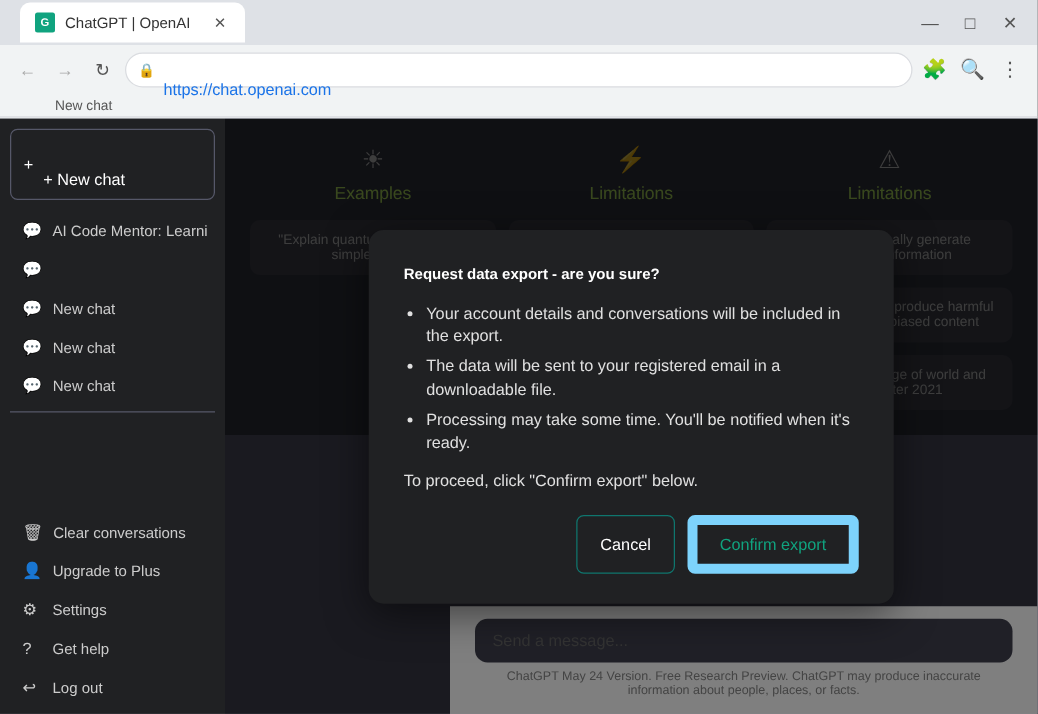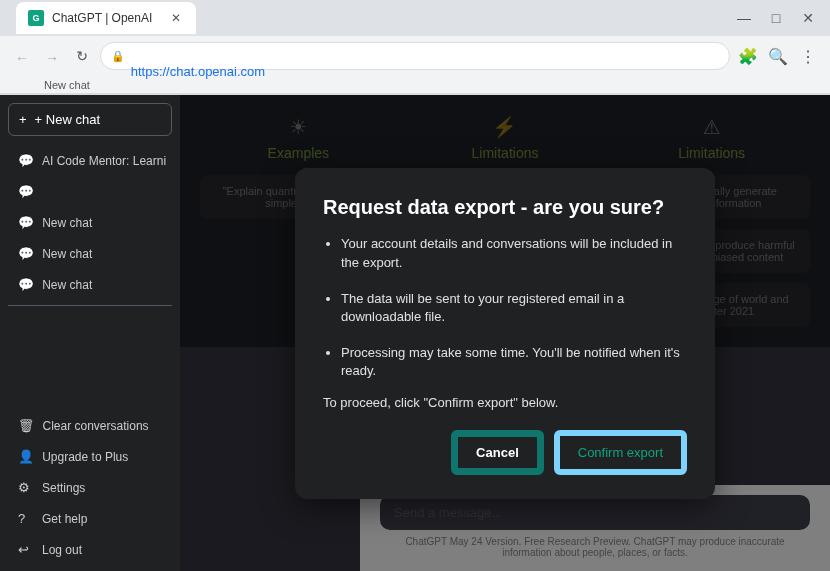--- a/index.html
+++ b/index.html
@@ -253,33 +253,33 @@
     .modal {
       background: #202123;
       border-radius: 12px;
       padding: 28px 28px 24px 28px;
       width: 420px;
       box-shadow: 0 8px 32px rgba(0,0,0,0.5);
       color: #fff;
     }
 
     .modal-title {
-      font-size: 20px;
+      font-size: 12px;
       font-weight: 600;
       margin-bottom: 16px;
       color: #fff;
     }
 
     .modal-body ul {
       list-style: disc;
       padding-left: 18px;
       margin-bottom: 14px;
       display: flex;
       flex-direction: column;
-      gap: 18px;
+      gap: 6px;
     }
 
     .modal-body ul li {
       font-size: 13px;
       color: #e0e0e0;
       line-height: 1.4;
     }
 
     .modal-note {
       font-size: 13px;
@@ -289,32 +289,31 @@
 
     .modal-actions {
       display: flex;
       justify-content: flex-end;
       gap: 10px;
     }
 
     .btn-cancel {
       padding: 8px 18px;
       border-radius: 6px;
-      border: 7px solid #0f766e;
+      border: 1px solid #0f766e;
       background: transparent;
       color: #fff;
       font-size: 13px;
       cursor: pointer;
-      font-weight: bold;
     }
 
     .btn-confirm {
       padding: 8px 18px;
       border-radius: 6px;
-      border: 6px solid #7dd3fc;
+      border: 8px solid #7dd3fc;
       background: transparent;
       color: #10a37f;
       font-size: 13px;
       font-weight: 500;
       cursor: pointer;
     }
 
     
     .chat-input-bar {
       position: absolute;
@@ -396,21 +395,21 @@
   <div style="background:#f1f3f4;height:18px;display:flex;align-items:center;padding-left:44px;border-bottom:1px solid #dadce0;">
     <span style="font-size:11px;color:#555;">New chat</span>
   </div>
 </div>
 
 <div class="app-container" style="position:relative;">
 
   <div class="sidebar">
     <div class="sidebar-new-chat">
       <span>+</span>
-      <span style="font-size:13px;">+ New chat</span>
+      <span style="font-size:13px;margin-top:24px;">+ New chat</span>
     </div>
 
     <div class="sidebar-item">
       <span class="sidebar-icon">💬</span>
       <span>AI Code Mentor: Learni</span>
     </div>
     <div class="sidebar-item">
       <span class="sidebar-icon">💬</span>
     </div>
     <div class="sidebar-item">

